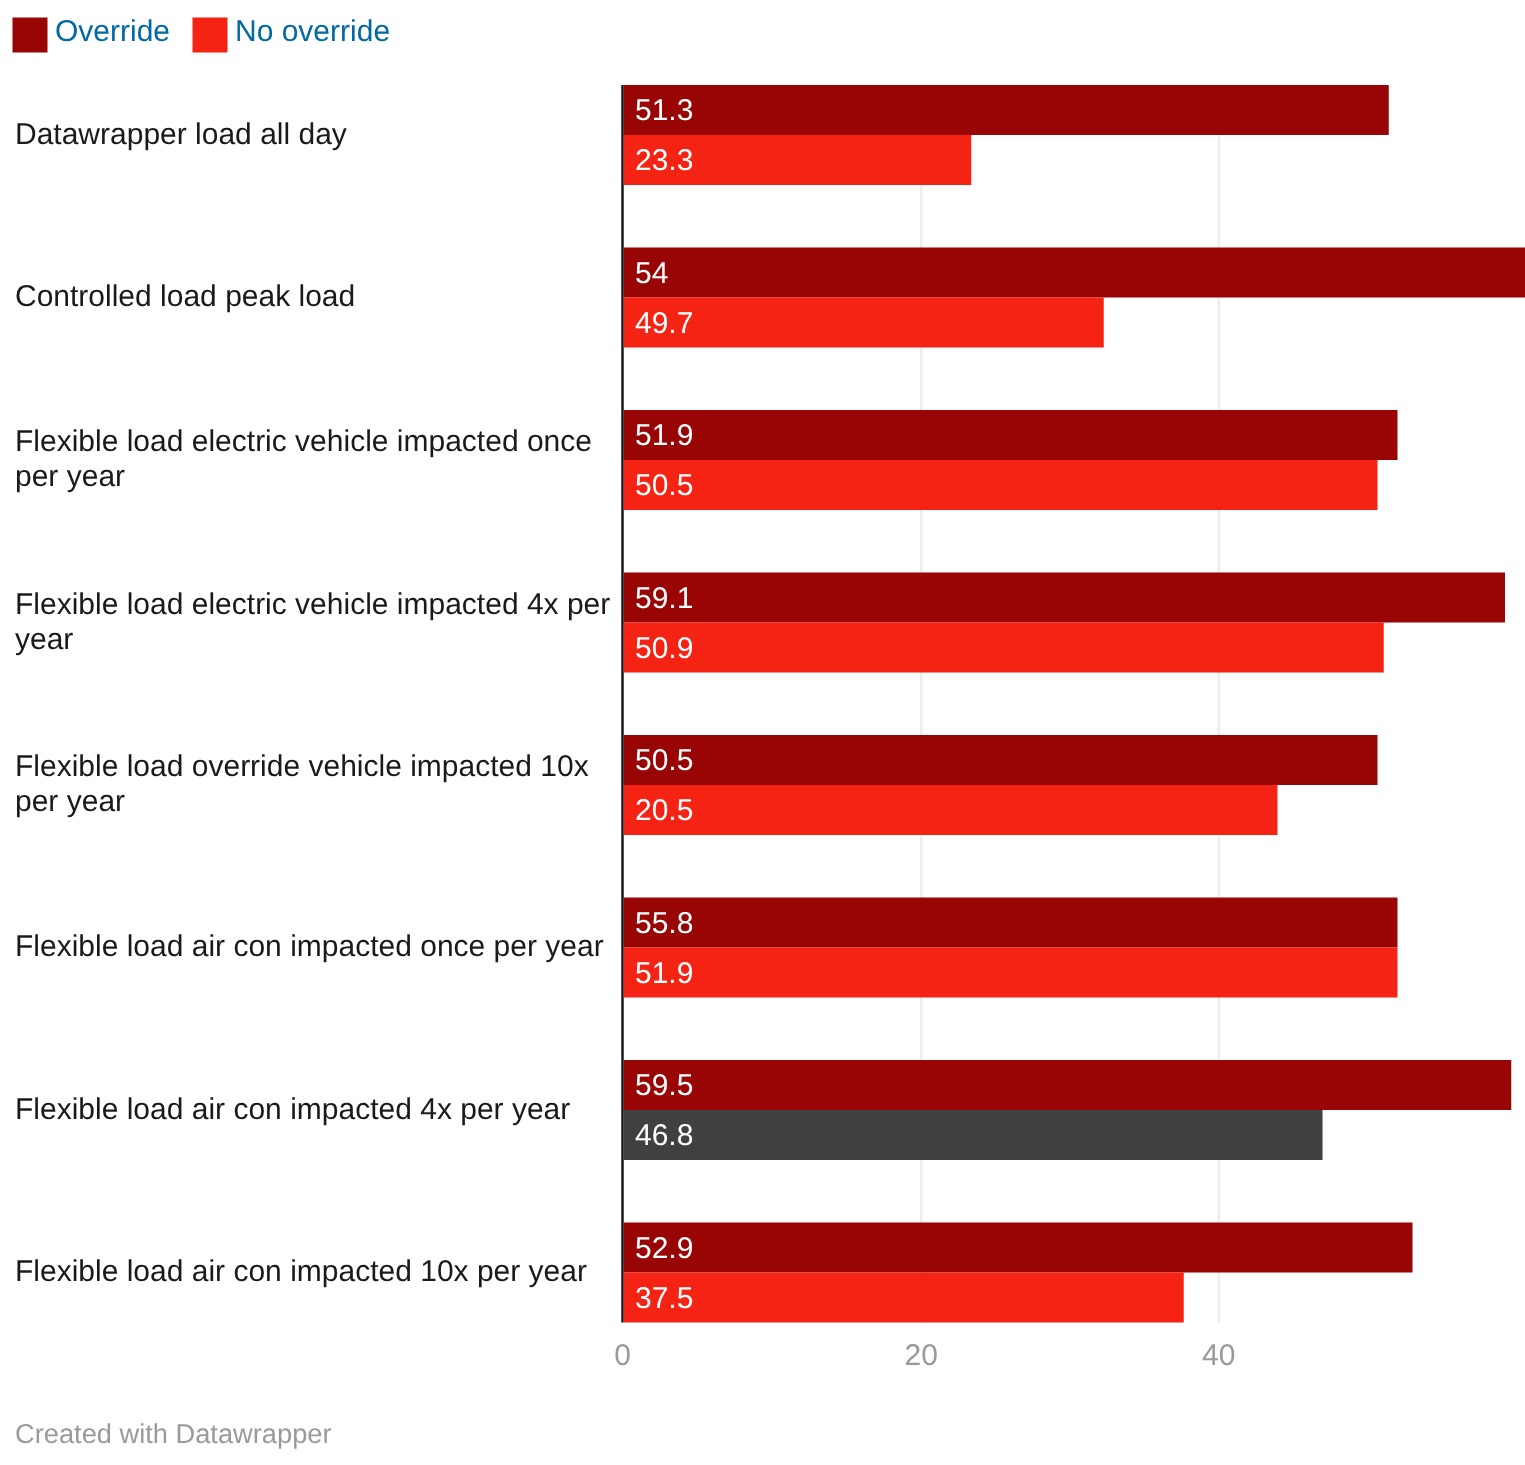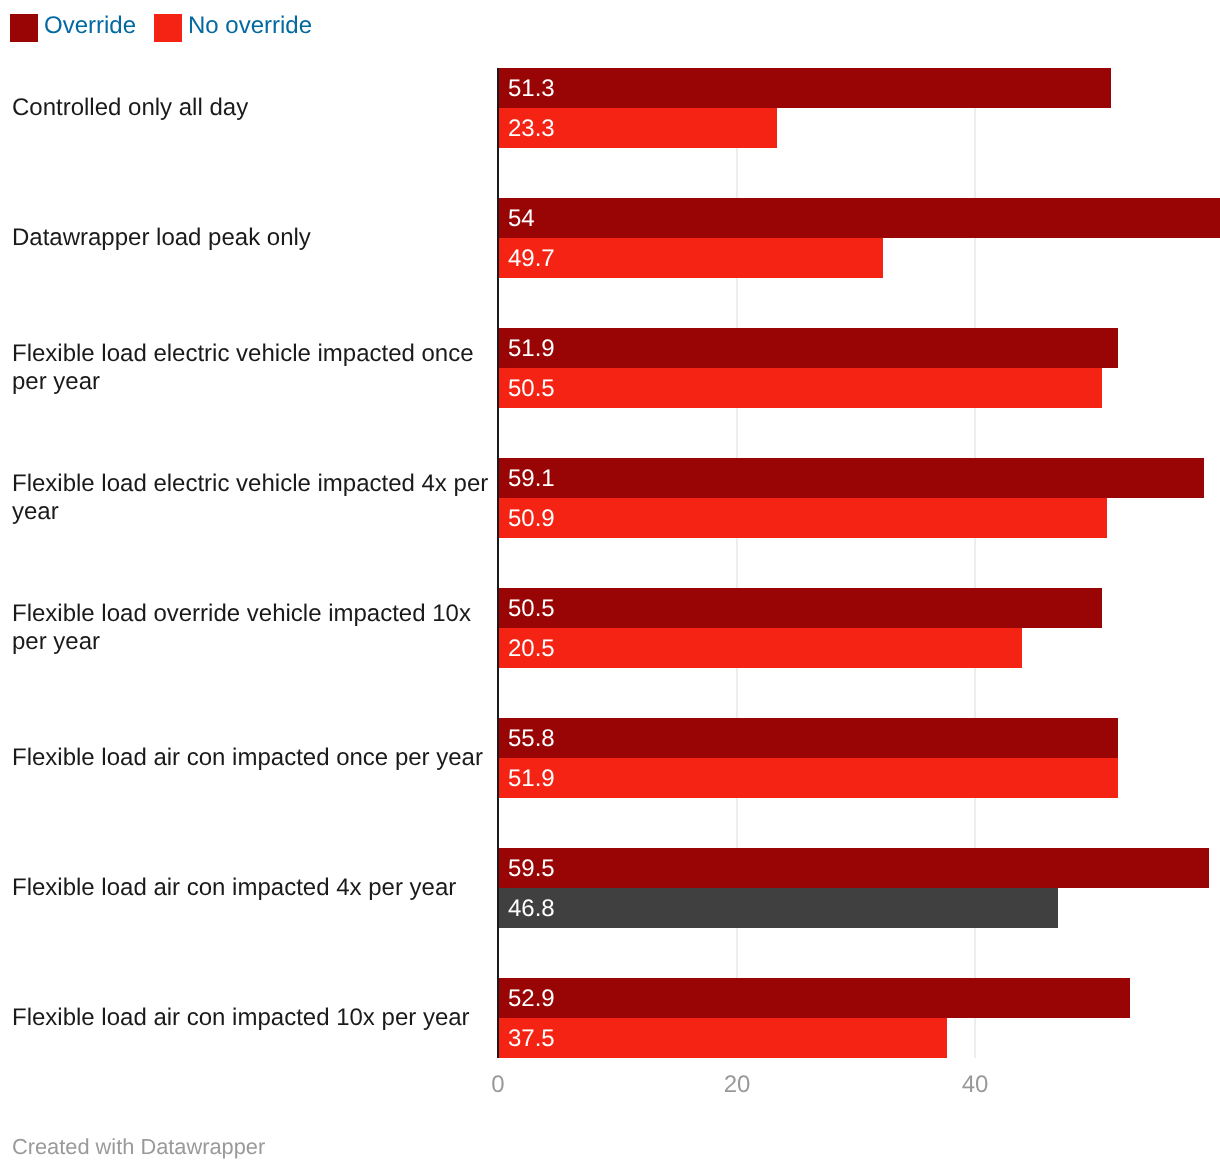--- a/index.html
+++ b/index.html
@@ -63,22 +63,22 @@
 </div>
 
 <div id="gridlines">
   <div class="grid" style="left: 735.52px;"></div>
   <div class="grid" style="left: 974.24px;"></div>
 </div>
 
 <div id="axis-line"></div>
 
 <div id="categories">
-  <div class="cat" style="top: 93.7px;">Controlled only all day</div>
-  <div class="cat" style="top:223.7px">Datawrapper load peak only</div>
+  <div class="cat" style="top: 93.7px;">Datawrapper load all day</div>
+  <div class="cat" style="top:223.7px">Controlled load peak load</div>
   <div class="cat" style="top:339.7px">Flexible load electric vehicle impacted once per year</div>
   <div class="cat" style="top:469.7px">Flexible load electric vehicle impacted 4x per year</div>
   <div class="cat" style="top: 599.7px;">Flexible load override vehicle impacted 10x per year</div>
   <div class="cat" style="top: 743.7px;">Flexible load air con impacted once per year</div>
   <div class="cat" style="top: 873.7px;">Flexible load air con impacted 4x per year</div>
   <div class="cat" style="top: 1003.7px;">Flexible load air con impacted 10x per year</div>
 </div>
 
 <div id="bars">
   <div class="row" style="top:67.8px">

